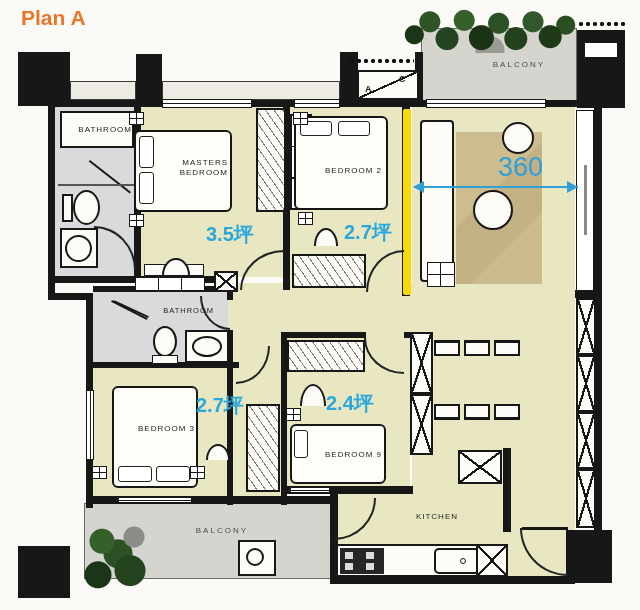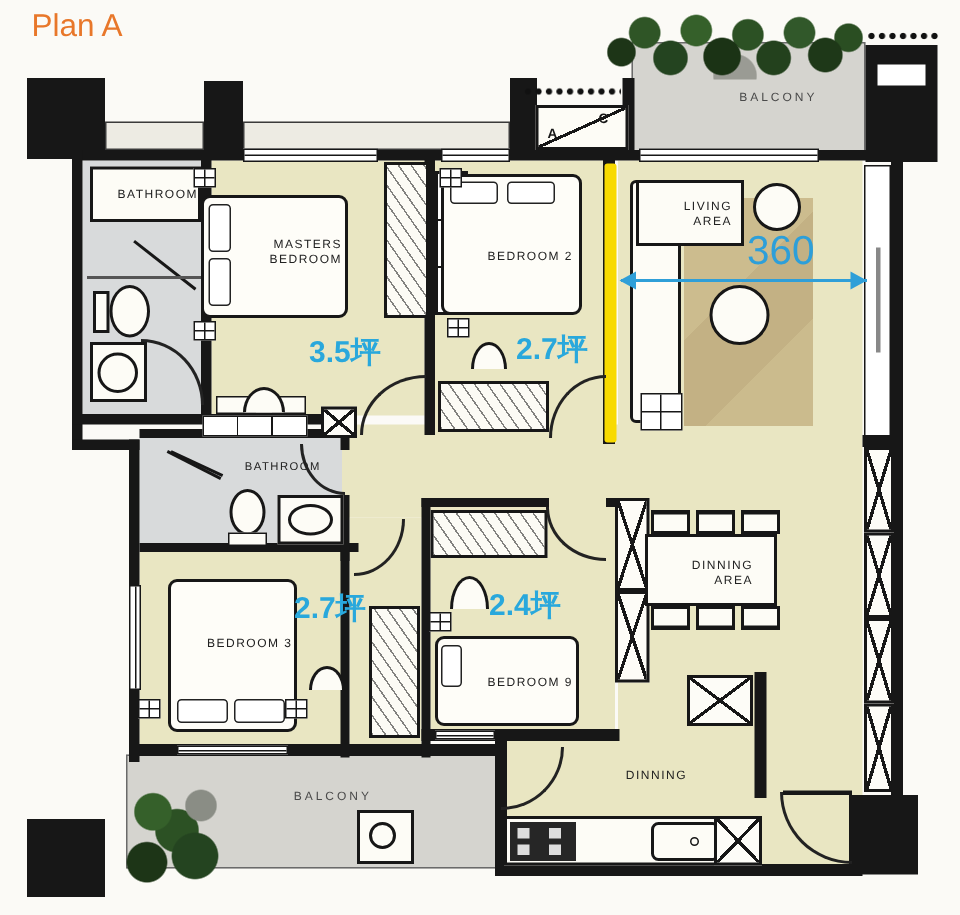--- a/index.html
+++ b/index.html
@@ -53,21 +53,21 @@
     radial-gradient(circle at 65% 65%,#244420 0 15px,transparent 16px),
     radial-gradient(circle at 50% 45%,#2c5124 0 14px,transparent 15px);}
   .rug{background:linear-gradient(135deg,#ccbc8e 0 40%,#c3b184 40% 70%,#cbbb8d 70%);}
   .thin{background:#555;}
 </style>
 </head>
 <body>
 
 <div id="canvas">
 
-  <div class="a" style="left:21px;top:6px;font-size:21px;font-weight:normal;color:#e8772a;">Plan A</div>
+  <div class="a" style="left:21px;top:6px;font-size:21px;font-weight:bold;color:#e8772a;">Plan A</div>
 
   <div class="a floor-g" style="left:55px;top:107px;width:80px;height:170px;"></div>
   <div class="a floor-y" style="left:141px;top:107px;width:142px;height:170px;"></div>
   <div class="a floor-y" style="left:290px;top:107px;width:113px;height:177px;"></div>
   <div class="a floor-y" style="left:412px;top:107px;width:163px;height:350px;"></div>
   <div class="a floor-y" style="left:412px;top:440px;width:163px;height:136px;"></div>
   <div class="a floor-y" style="left:216px;top:283px;width:196px;height:62px;"></div>
   <div class="a floor-y" style="left:233px;top:345px;width:48px;height:160px;"></div>
   <div class="a floor-g" style="left:93px;top:292px;width:135px;height:71px;"></div>
   <div class="a floor-y" style="left:93px;top:368px;width:135px;height:129px;"></div>
@@ -175,23 +175,20 @@
   <div class="a csym" style="left:293px;top:112px;width:15px;height:13px;"></div>
   <div class="a csym" style="left:298px;top:212px;width:15px;height:13px;"></div>
   <div class="a hatch" style="left:292px;top:254px;width:74px;height:34px;"></div>
   <div class="a area-label" style="left:344px;top:219px;">2.7坪</div>
   <div class="a arc" style="left:366px;top:250px;width:38px;height:42px;border-top:2px solid #222;border-left:2px solid #222;border-radius:100% 0 0 0;"></div>
 
   <div class="a furn" style="left:420px;top:120px;width:34px;height:162px;border-radius:4px;"></div>
   <div class="a rug" style="left:456px;top:132px;width:86px;height:152px;"></div>
   <div class="a furn circle" style="left:502px;top:122px;width:32px;height:32px;"></div>
   <div class="a furn circle" style="left:473px;top:190px;width:40px;height:40px;"></div>
-  <div class="a furn" style="left:424px;top:120px;width:72px;height:44px;">
-    <div class="a rlabel" style="left:6px;top:11px;width:56px;">LIVING AREA</div>
-  </div>
   <div class="a csym" style="left:427px;top:262px;width:28px;height:25px;"></div>
 
   <div class="a" style="left:414px;top:186px;width:164px;height:2px;background:#2f9fd8;"></div>
   <div class="a" style="left:413px;top:181px;width:0;height:0;border-top:6px solid transparent;border-bottom:6px solid transparent;border-right:11px solid #2f9fd8;"></div>
   <div class="a" style="left:567px;top:181px;width:0;height:0;border-top:6px solid transparent;border-bottom:6px solid transparent;border-left:11px solid #2f9fd8;"></div>
   <div class="a" style="left:498px;top:152px;font-size:27px;color:#2d9fd9;">360</div>
 
   <div class="a win" style="left:135px;top:277px;width:70px;height:14px;background:repeating-linear-gradient(to right,transparent 0 22px,#171717 22px 23px),#fff;"></div>
   <div class="a rlabel" style="left:148px;top:306px;width:66px;font-size:7.5px;">BATHROOM</div>
   <div class="a" style="left:112px;top:300px;width:40px;height:2px;background:#171717;transform:rotate(27deg);transform-origin:left top;"></div>
@@ -218,29 +215,26 @@
   <div class="a csym" style="left:286px;top:408px;width:15px;height:13px;"></div>
   <div class="a bed" style="left:290px;top:424px;width:96px;height:60px;"></div>
   <div class="a pillow" style="left:294px;top:430px;width:14px;height:28px;"></div>
   <div class="a rlabel" style="left:302px;top:450px;width:80px;">BEDROOM 9</div>
   <div class="a area-label" style="left:326px;top:390px;">2.4坪</div>
   <div class="a arc" style="left:364px;top:338px;width:40px;height:36px;border-left:2px solid #222;border-bottom:2px solid #222;border-radius:0 0 0 100%;"></div>
 
   <div class="a furn" style="left:434px;top:340px;width:26px;height:16px;border-top-width:3px;"></div>
   <div class="a furn" style="left:464px;top:340px;width:26px;height:16px;border-top-width:3px;"></div>
   <div class="a furn" style="left:494px;top:340px;width:26px;height:16px;border-top-width:3px;"></div>
-  <div class="a furn" style="left:430px;top:356px;width:88px;height:48px;">
-    <div class="a rlabel" style="left:14px;top:14px;width:56px;">DINNING AREA</div>
-  </div>
   <div class="a furn" style="left:434px;top:404px;width:26px;height:16px;border-bottom-width:3px;"></div>
   <div class="a furn" style="left:464px;top:404px;width:26px;height:16px;border-bottom-width:3px;"></div>
   <div class="a furn" style="left:494px;top:404px;width:26px;height:16px;border-bottom-width:3px;"></div>
   <div class="a xbox" style="left:458px;top:450px;width:44px;height:34px;"></div>
 
-  <div class="a rlabel" style="left:398px;top:512px;width:60px;">DINNING</div>
+  <div class="a rlabel" style="left:398px;top:512px;width:60px;">KITCHEN</div>
   <div class="a furn" style="left:336px;top:544px;width:172px;height:33px;"></div>
   <div class="a" style="left:340px;top:548px;width:44px;height:26px;background:#262626;">
     <div class="a" style="left:5px;top:4px;width:8px;height:7px;background:#ddd;"></div>
     <div class="a" style="left:5px;top:15px;width:8px;height:7px;background:#ddd;"></div>
     <div class="a" style="left:26px;top:4px;width:8px;height:7px;background:#ddd;"></div>
     <div class="a" style="left:26px;top:15px;width:8px;height:7px;background:#ddd;"></div>
   </div>
   <div class="a furn" style="left:434px;top:548px;width:46px;height:26px;border-radius:5px;"></div>
   <div class="a furn circle" style="left:460px;top:558px;width:6px;height:6px;border-width:1.5px;"></div>
   <div class="a xbox" style="left:476px;top:544px;width:32px;height:33px;"></div>

